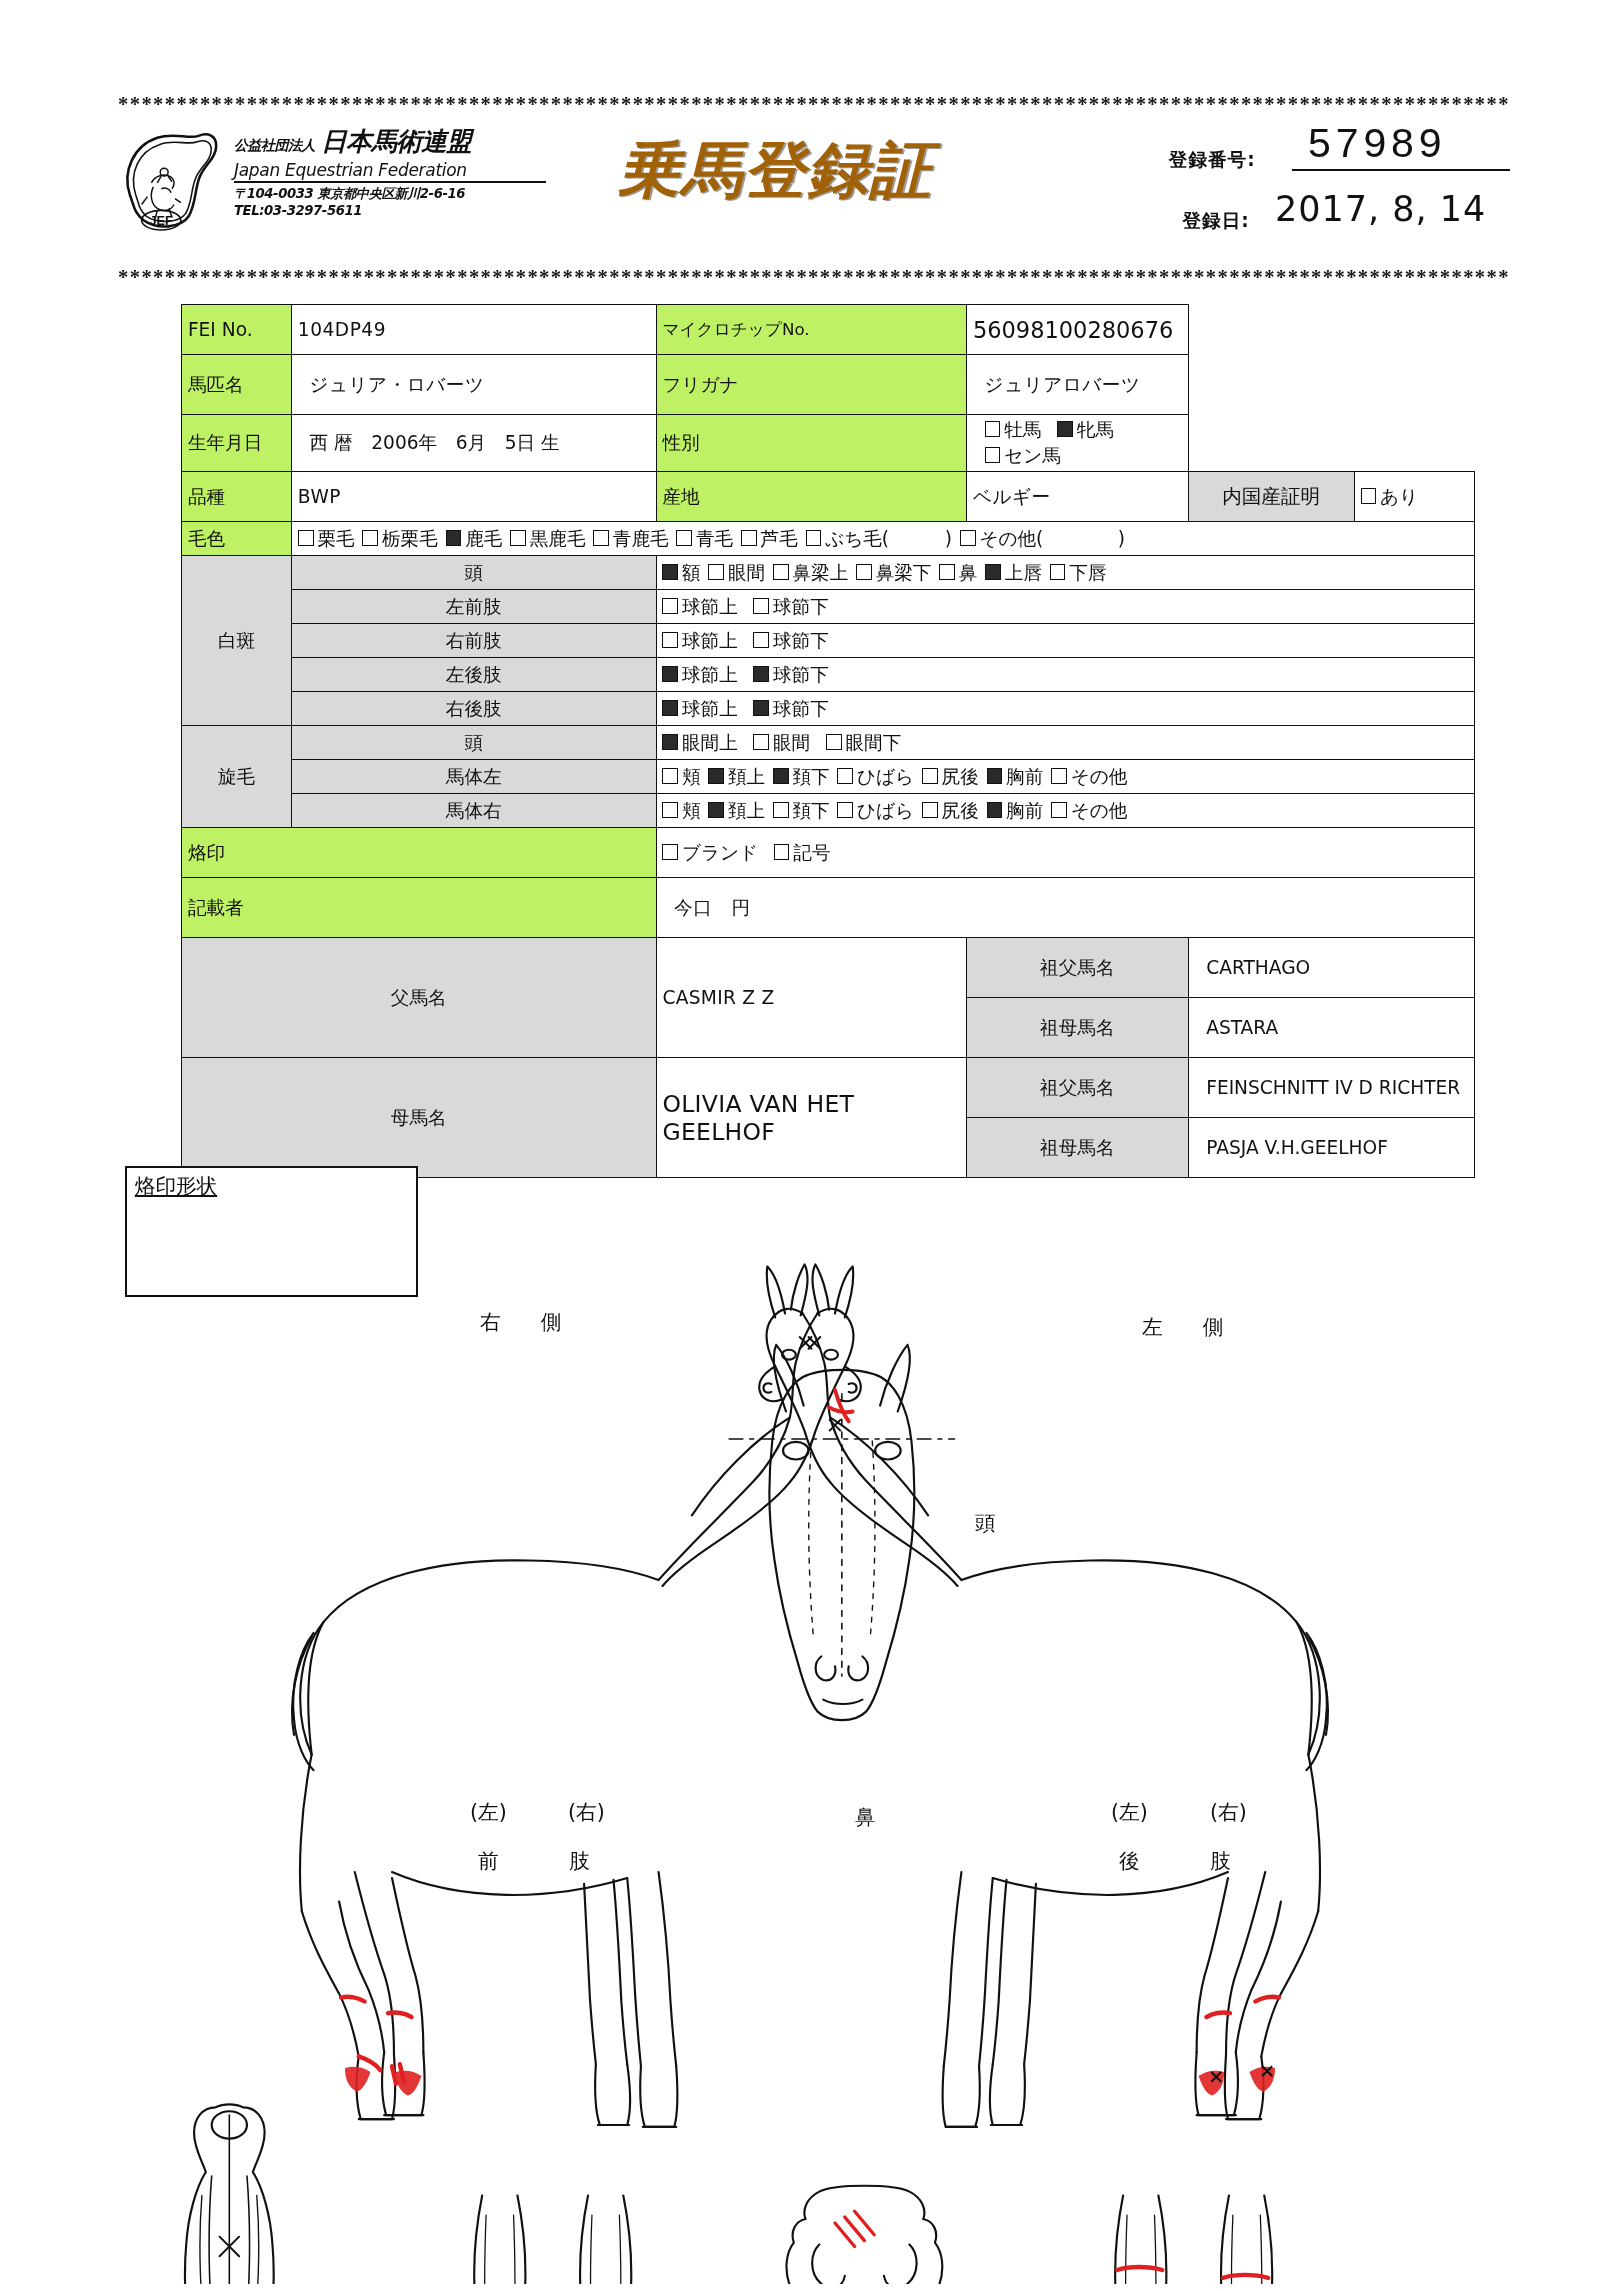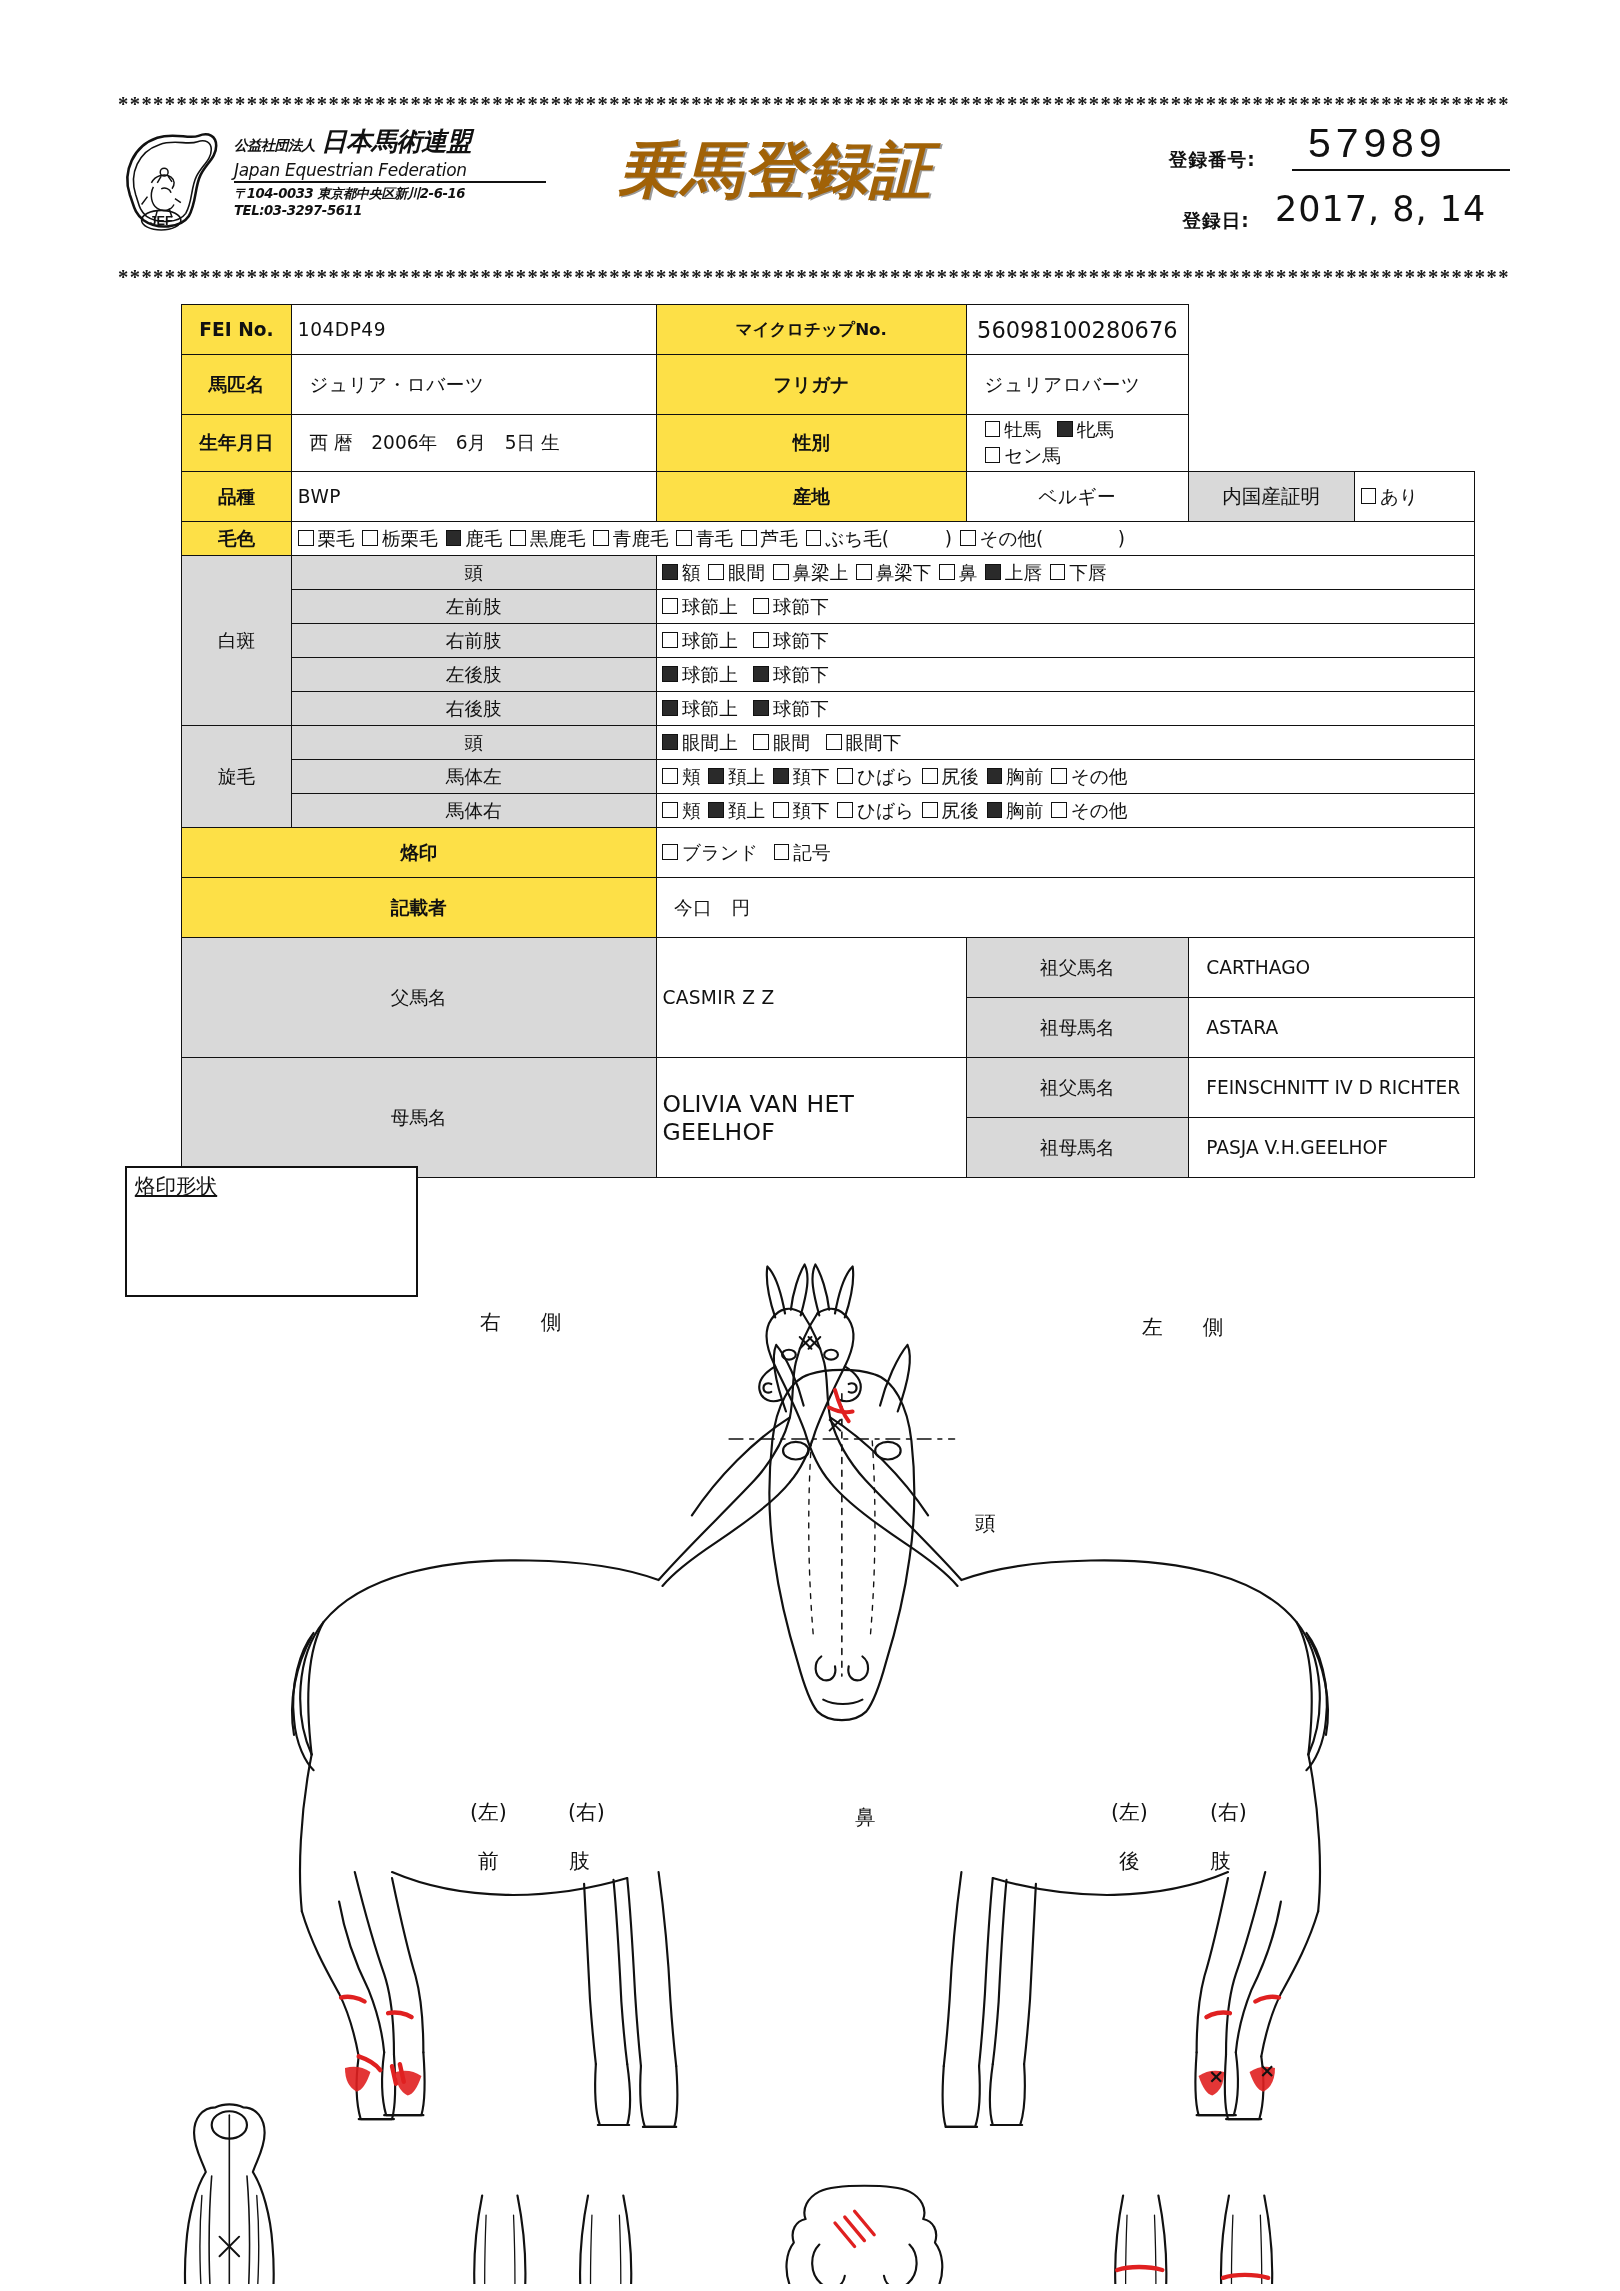--- a/index.html
+++ b/index.html
@@ -55,26 +55,26 @@
     font-size:35px;letter-spacing:1px;white-space:nowrap;
     font-family:"DejaVu Sans",sans-serif;
   }
 
   
   .tbl{position:absolute;left:181px;top:304px;width:1294px;border-collapse:collapse;}
   .tbl td{
     border:1.6px solid #111;padding:2px 5.9px;font-size:18.6px;vertical-align:middle;
     height:29px;
   }
-  .lbl{background:#fde047;font-size:18.6px;font-weight:700;text-align:center;white-space:nowrap;}
+  .lbl{background:#bef264;font-size:18.6px;font-weight:400;text-align:left;white-space:nowrap;}
   .lbl-c{background:#d9d9d9;text-align:center;white-space:nowrap;}
   .val{background:#fff;margin-left:19px;}
   .v-lg{font-size:28px;letter-spacing:0.5px;}
   .v-md{font-size:25.5px;}
-  .v-ctr{text-align:center;}
+  .v-ctr{}
   .thick{border-width:2.5px;}
   .row-tall td{height:45px;}
   .row-xtall td{height:55px;}
 
   .cb{display:inline-block;width:13.7px;height:13.7px;border:1.7px solid #111;
       vertical-align:-1px;margin-right:3.9px;background:#fff;}
   .cb.on{background:#2a2a2a;}
   .opt{display:inline-block;white-space:nowrap;margin-right:15.7px;font-size:18.6px;}
   .opt.tight{margin-right:7.8px;}
 

